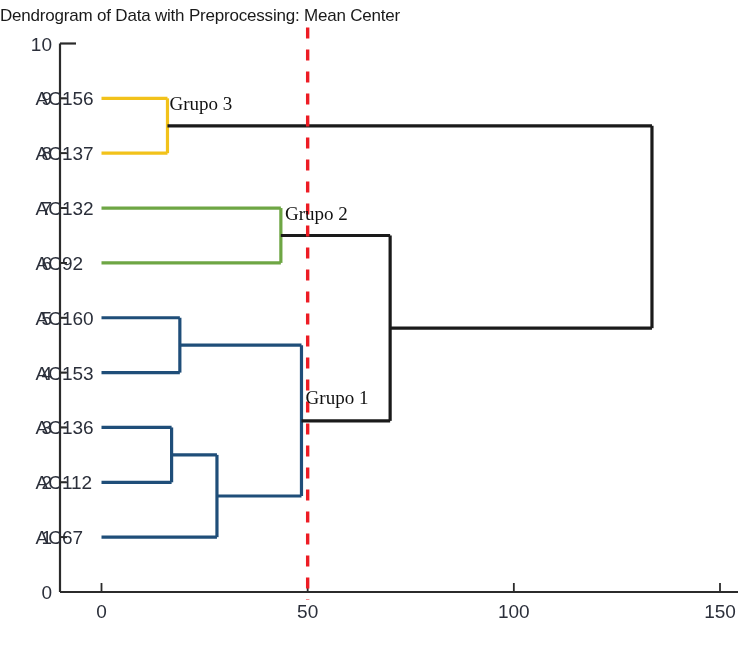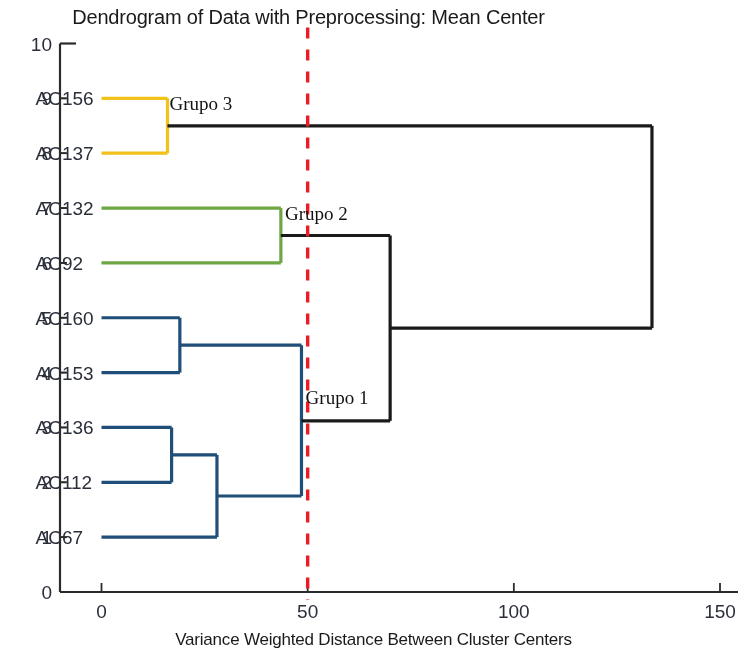--- a/index.html
+++ b/index.html
@@ -8,23 +8,23 @@
     background:#ffffff;
     font-family:"Liberation Sans", sans-serif;
     overflow:hidden;
     position:relative;
   }
   #stage{position:relative;width:747px;height:664px;}
 
   .title{
     position:absolute;
     left:0;top:6px;width:617px;
-    text-align:center;
+    text-align:left;
     font-family:"Liberation Sans", sans-serif;
-    font-size:20px;
+    font-size:17px;
     color:#1a1a1a;
     letter-spacing:-0.2px;
   }
 
   .xlabel{
     position:absolute;
     left:0;top:630px;width:747px;
     text-align:center;
     font-family:"Liberation Sans", sans-serif;
     font-size:17px;
@@ -156,15 +156,14 @@
         <text x="35.5" y="544.15" class="leaf-text" text-anchor="start">AC67</text>
         <line x1="60" y1="537.15" x2="66" y2="537.15" stroke="#2b2b2b" stroke-width="1.6"></line>
       </g>
     <g id="annot-layer">
         <text x="169.535" y="110.41700000000003" class="group-text" text-anchor="start">Grupo 3</text>
         <text x="284.98833333333334" y="220.11699999999996" class="group-text" text-anchor="start">Grupo 2</text>
         <text x="305.605" y="404.413" class="group-text" text-anchor="start">Grupo 1</text>
       </g>
   </svg>
 
-  <div class="xlabel">Variance Weighted Distance Between Cluster Centers</div>
 
 </div>
 
 </body></html>

